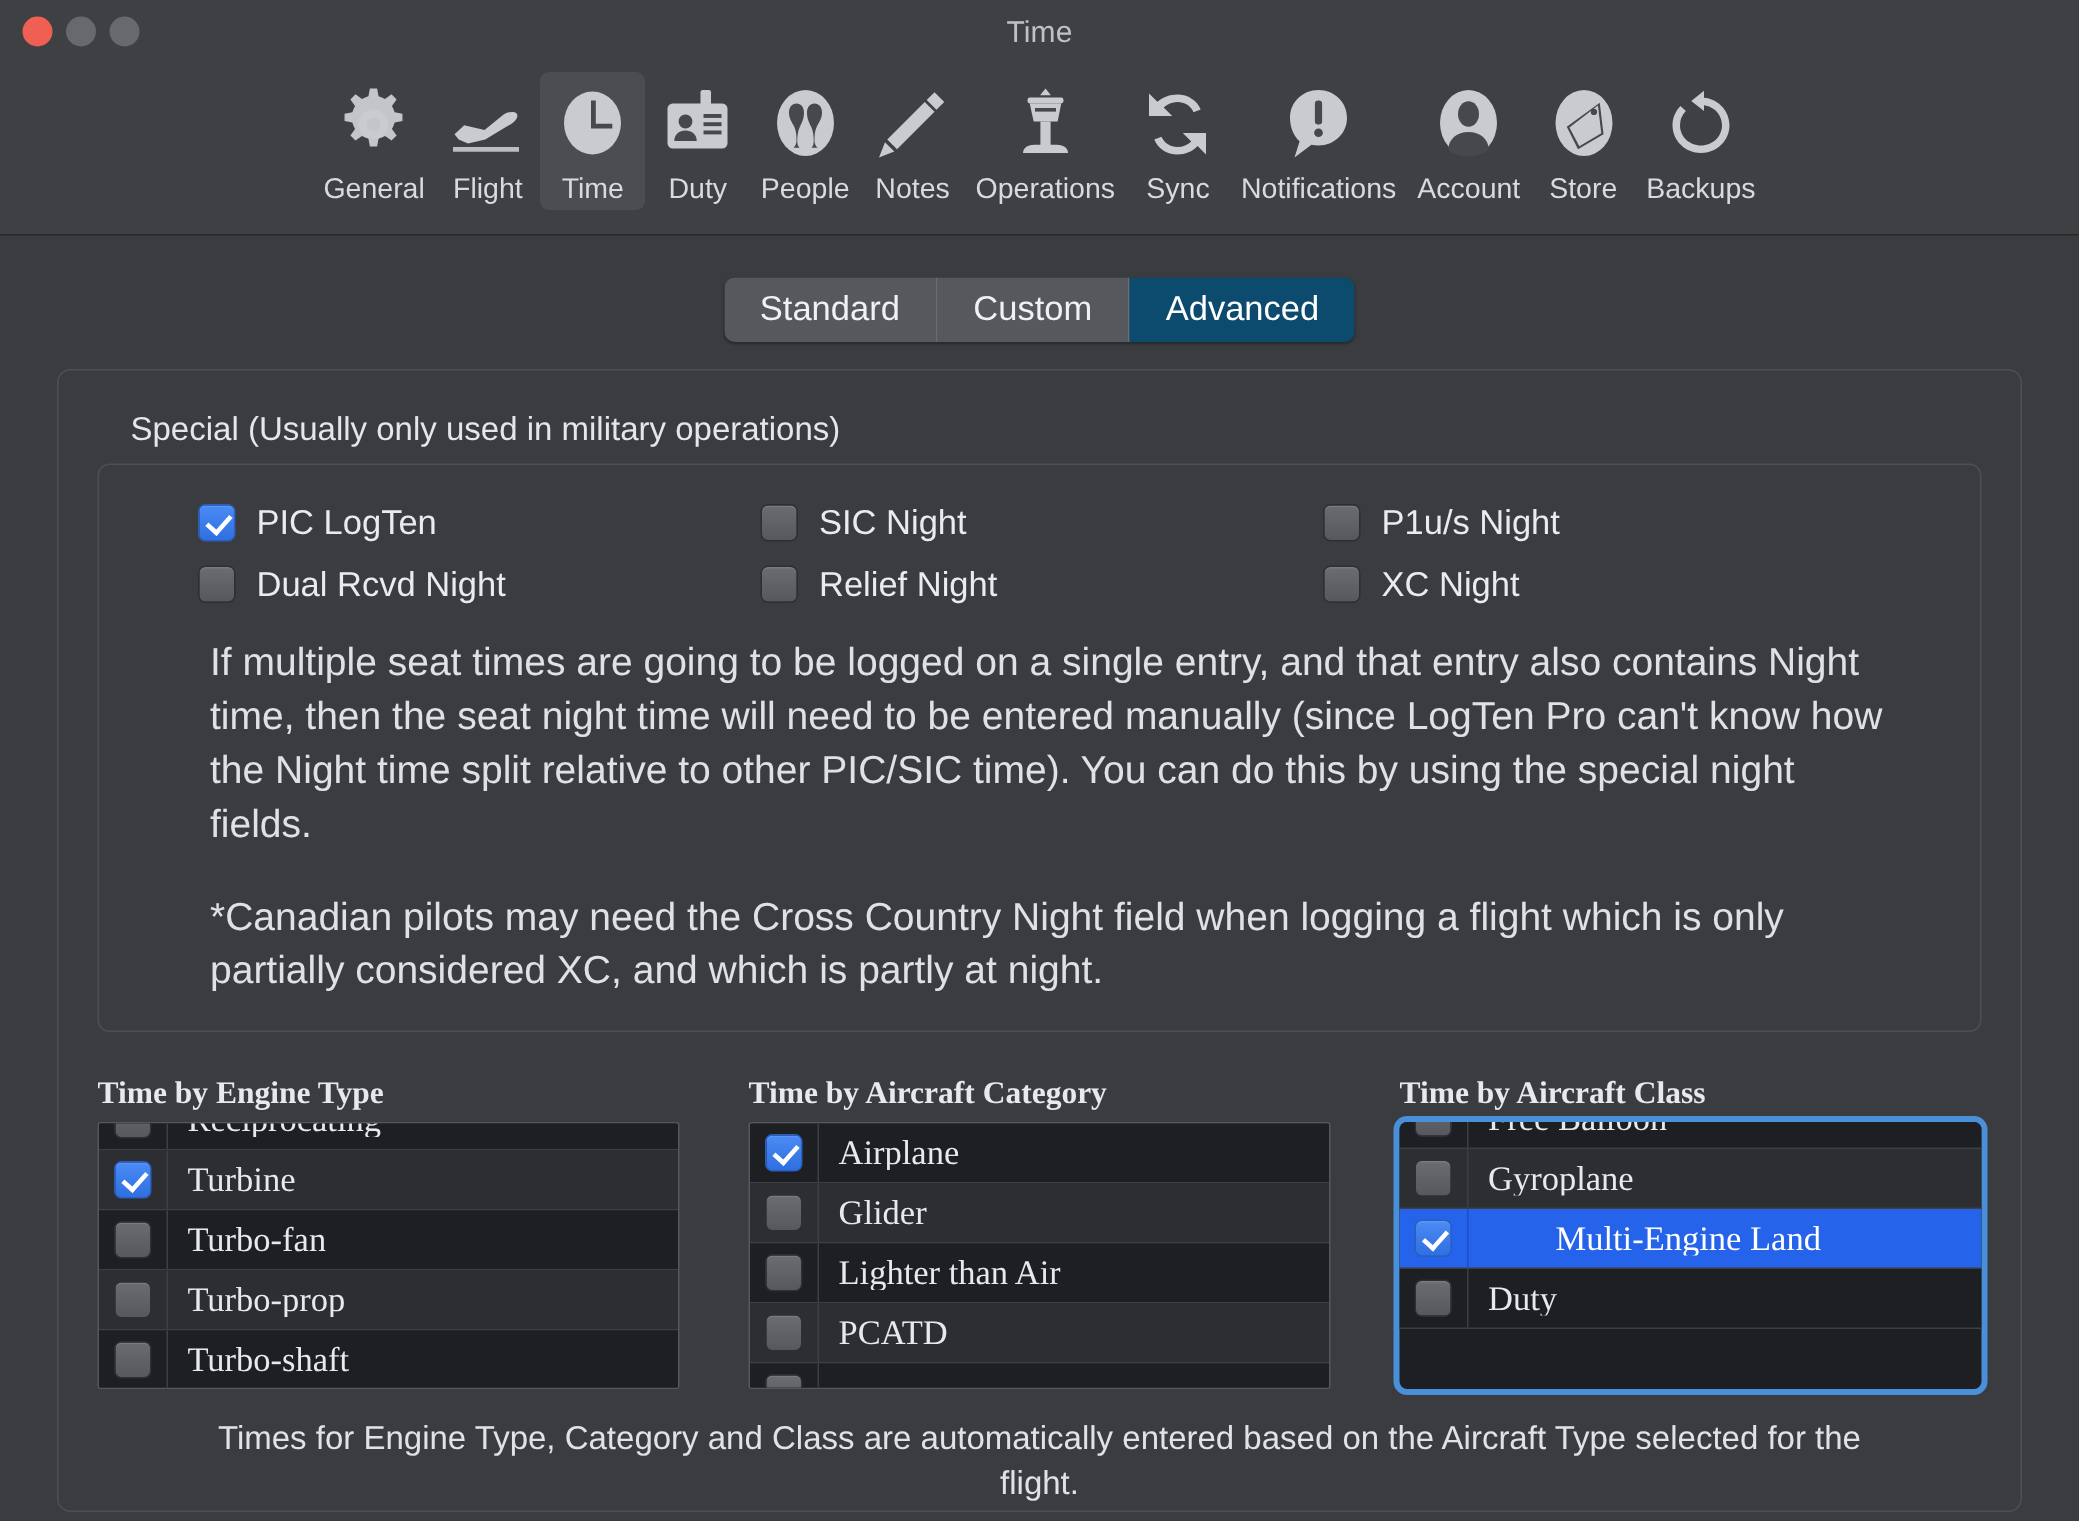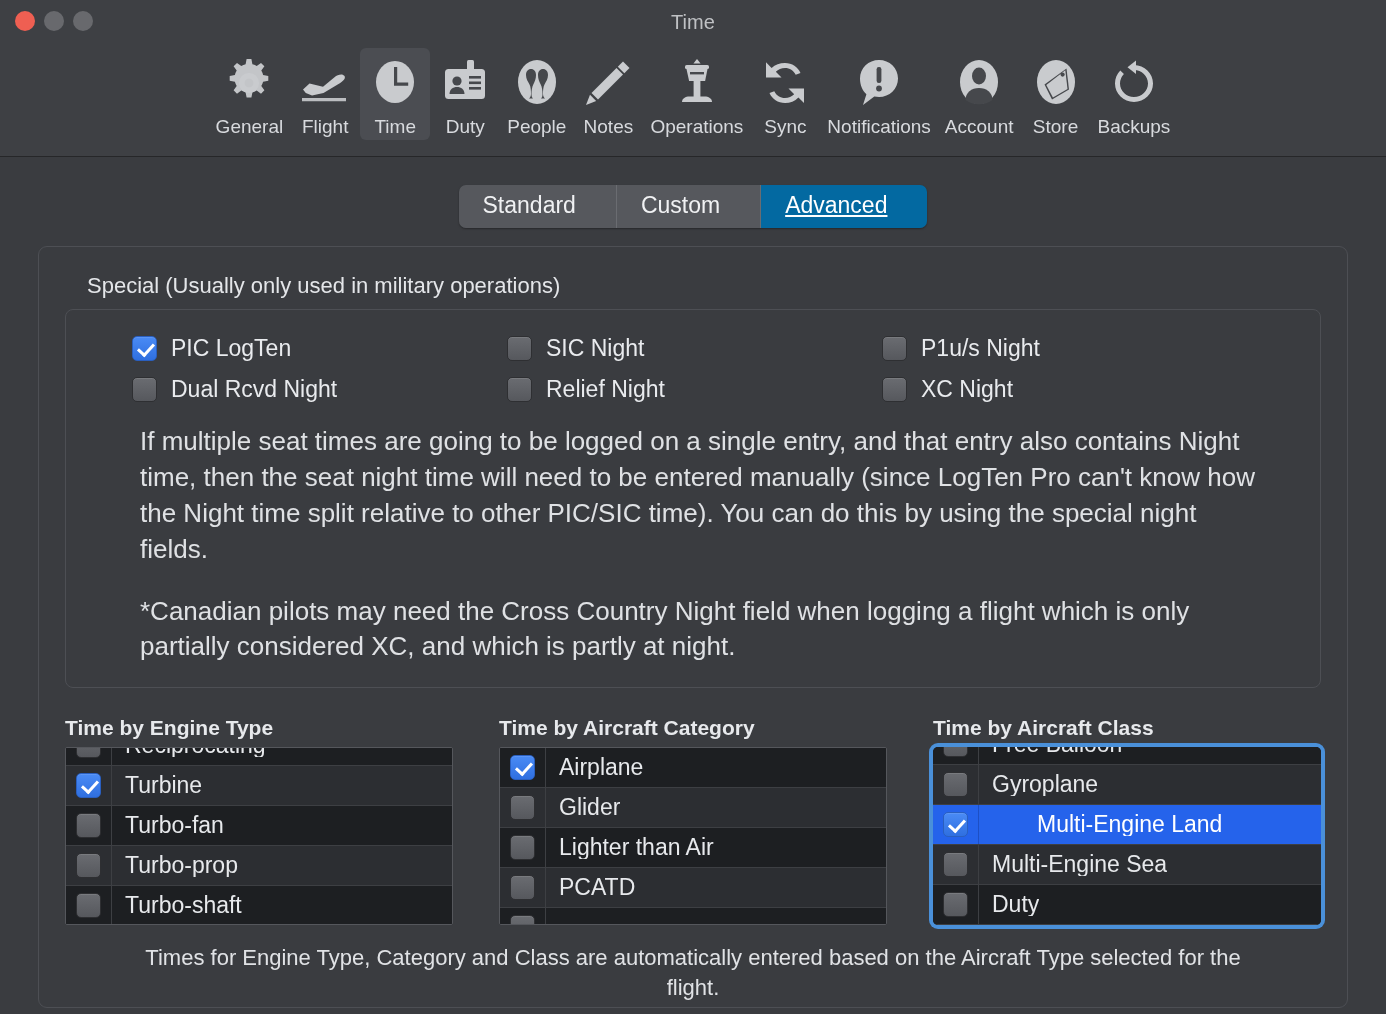--- a/index.html
+++ b/index.html
@@ -45,26 +45,26 @@
   
   .content { padding:28px 38px 0 38px; }
 
   
   .seg-wrap { display:flex; justify-content:center; margin-bottom:18px; }
   .segmented {
     display:flex; border-radius:7px; overflow:hidden;
     box-shadow:0 1px 2px rgba(0,0,0,.35);
   }
   .seg {
-    font-size:23px; padding:9px 40px 11px 24px;
+    font-size:23px; padding:9px 24px 11px 24px;
     background:#56585d; color:#f0f1f3; border-right:1px solid #6a6c71;
     line-height:1;
   }
   .seg:last-child { border-right:none; }
-  .seg.active { background:#0369a1; color:#ffffff;text-decoration:underline; }
+  .seg.active { background:#0c4a6e; color:#ffffff; }
 
   
   .panel {
     border:1px solid #4d4f54; border-radius:9px;
     background:#3a3c40;
     padding:26px 26px 26px 26px;
     height:762px;
   }
 
   
@@ -101,21 +101,21 @@
   }
 
   .para {
     font-size:26px; color:#dfe1e4; line-height:1.38;
     margin:0 40px 0 52px;
   }
   .para + .para { margin-top:26px; }
 
   
   .lists { display:flex; gap:46px; margin-top:28px; padding:0 0 0 0; }
-  .list-col { flex:1; }
+  .list-col { flex:1;font-family:Liberation Serif, serif; }
   .list-head {
     font-size:21px; font-weight:bold; color:#e7e9ec;
     margin-bottom:7px;
   }
   .listbox {
     border:1px solid #55575c; border-radius:2px;
     background:#1d1f22; height:178px; overflow:hidden;
     position:relative;
   }
   .listbox.focused {
@@ -422,26 +422,20 @@
                     <span class="cbx"></span>
                   </span>
                   <span class="cell-lb">Gyroplane</span>
                 </div>
                 <div class="lrow odd selected">
                   <span class="cell-cb">
                     <span class="cbx checked"></span>
                   </span>
                   <span class="cell-lb">Multi-Engine Land</span>
                 </div>
-                <div class="lrow even">
-                  <span class="cell-cb">
-                    <span class="cbx"></span>
-                  </span>
-                  <span class="cell-lb">Multi-Engine Sea</span>
-                </div>
                 <div class="lrow odd">
                   <span class="cell-cb">
                     <span class="cbx"></span>
                   </span>
                   <span class="cell-lb">Duty</span>
                 </div>
               </div>
             </div>
           </div>
         </div>

